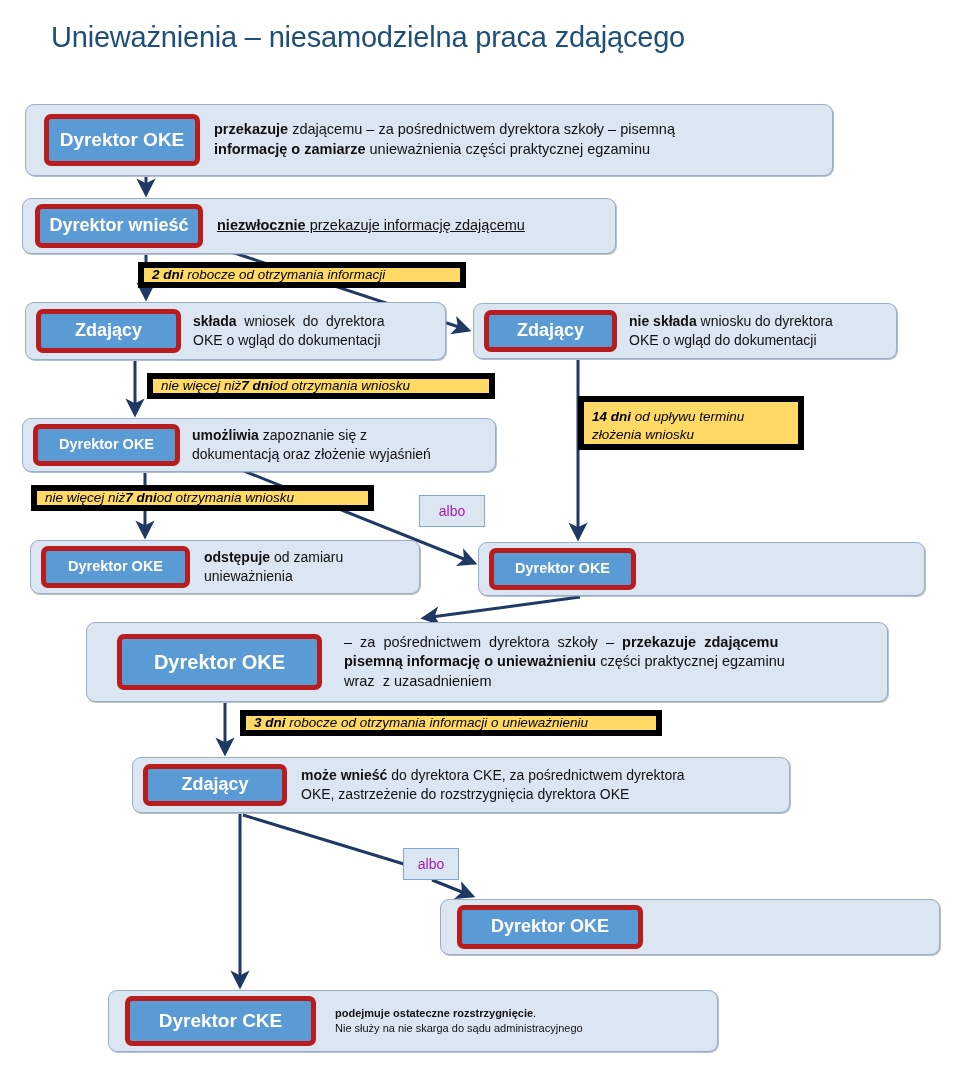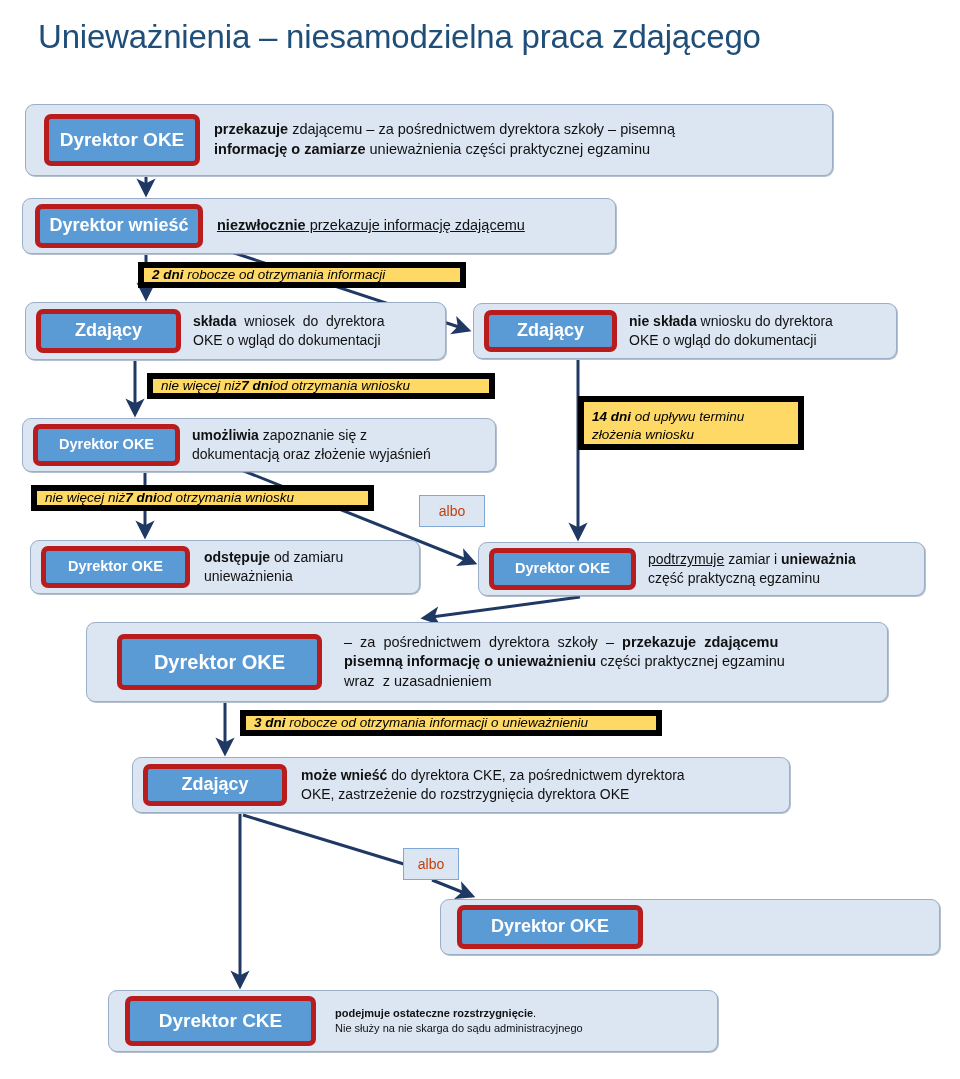--- a/index.html
+++ b/index.html
@@ -15,23 +15,23 @@
     position: relative;
     width: 960px;
     height: 1079px;
     background: #ffffff;
     overflow: hidden;
   }
 
   
   .title {
     position: absolute;
-    left: 38px;
+    left: 51px;
     top: 16px;
-    font-size: 33px;
+    font-size: 29px;
     line-height: 42px;
     color: #1f4e79;
     letter-spacing: -0.2px;
     white-space: nowrap;
   }
 
   
   #wires {
     position: absolute;
     left: 0;
@@ -90,21 +90,21 @@
     padding: 3px 8px;
   }
   .note b { font-weight: bold; font-style: italic; }
 
   
   .chip {
     position: absolute;
     box-sizing: border-box;
     background: #dce6f2;
     border: 1px solid #7fa8d4;
-    color: #c2410c;
+    color: #a21caf;
     font-size: 14px;
     display: flex;
     align-items: center;
     justify-content: center;
   }
 
   
   #c-oke1      { left: 25px;  top: 104px; width: 808px; height: 72px; }
   #c-oke1 .badge { width: 156px; height: 52px; margin-left: 18px; font-size: 19px; }
   #c-oke1 .body  { margin: 0 12px 0 14px; font-size: 14.5px; }
@@ -224,21 +224,20 @@
     <div class="body"><b>umożliwia</b> zapoznanie się z<br>dokumentacją oraz złożenie wyjaśnień</div>
   </div>
 
   <div class="card" id="c-odstep1">
     <div class="badge">Dyrektor OKE</div>
     <div class="body"><b>odstępuje</b> od zamiaru<br>unieważnienia</div>
   </div>
 
   <div class="card" id="c-podtrzym">
     <div class="badge">Dyrektor OKE</div>
-    <div class="body"><u>podtrzymuje</u> zamiar i <b>unieważnia</b><br>część praktyczną egzaminu</div>
   </div>
 
   <div class="card" id="c-oke-big">
     <div class="badge">Dyrektor OKE</div>
     <div class="body">–&nbsp; za&nbsp; pośrednictwem&nbsp; dyrektora&nbsp; szkoły&nbsp; –&nbsp; <b>przekazuje&nbsp; zdającemu</b><br><b>pisemną informację o unieważnieniu</b> części praktycznej egzaminu<br>wraz&nbsp; z uzasadnieniem</div>
   </div>
 
   <div class="card" id="c-zdaj-b">
     <div class="badge">Zdający</div>
     <div class="body"><b>może wnieść</b> do dyrektora CKE, za pośrednictwem dyrektora<br>OKE, zastrzeżenie do rozstrzygnięcia dyrektora OKE</div>

